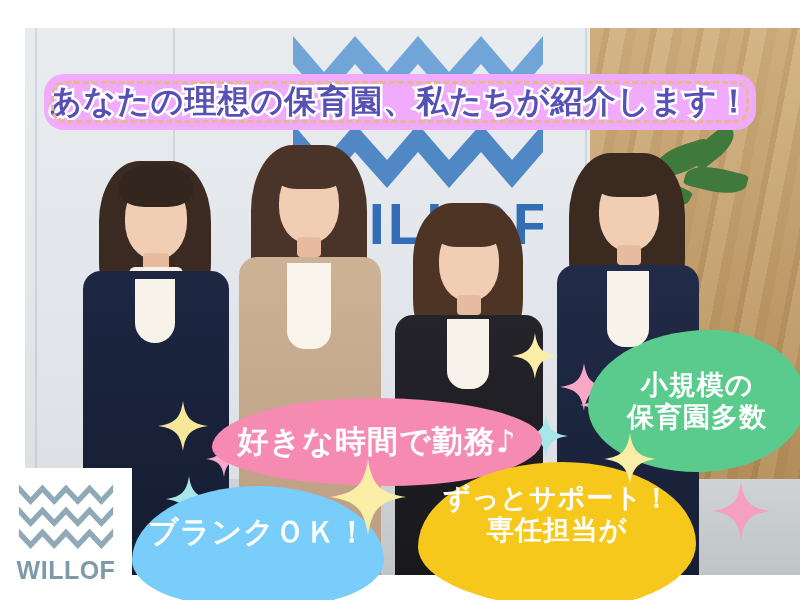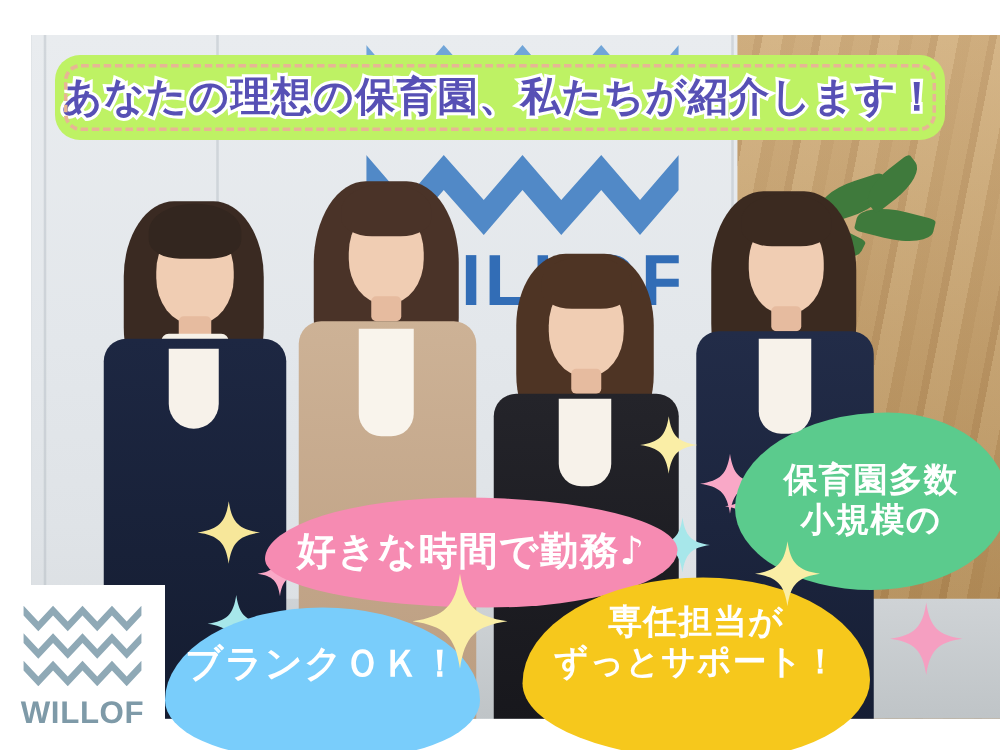--- a/index.html
+++ b/index.html
@@ -126,24 +126,24 @@
   .p-neck {
     position: absolute;
     background: #e6bb9f;
     border-radius: 4px;
   }
 
   
   .top-banner {
     position: absolute;
     left: 44px;
-    top: 44px;
+    top: 74px;
     width: 712px;
-    height: 68px;
-    background: #bef264;
+    height: 56px;
+    background: #f0abfc;
     border-radius: 20px;
     box-sizing: border-box;
   }
   .top-banner::after {
     content: "";
     position: absolute;
     left: 7px; top: 7px; right: 7px; bottom: 7px;
     border: 3px dashed #e7b694;
     border-radius: 14px;
     pointer-events: none;
@@ -362,37 +362,37 @@
   </div>
 
   <div class="sparkle" style="left:580px; top:382px; width:40px; height:46px;">
     <svg viewBox="0 0 100 100">
         <path d="M50 0 C55 34 66 45 100 50 C66 55 55 66 50 100 C45 66 34 55 0 50 C34 45 45 34 50 0 Z" fill="#f9a8c7"></path>
       </svg>
   </div>
 
   <div class="blob blob-green">
     <div>
+      <div>小規模の</div>
       <div>保育園多数</div>
-      <div>小規模の</div>
     </div>
   </div>
 
   <div class="blob blob-pink">
     <div>好きな時間で勤務♪</div>
   </div>
 
   <div class="blob blob-blue">
     <div>ブランクＯＫ！</div>
   </div>
 
   <div class="blob blob-yellow">
     <div>
+      <div>ずっとサポート！</div>
       <div>専任担当が</div>
-      <div>ずっとサポート！</div>
     </div>
   </div>
 
   <div class="sparkle" style="left:330px; top:452px; width:76px; height:90px;">
     <svg viewBox="0 0 100 100">
         <path d="M50 0 C55 34 66 45 100 50 C66 55 55 66 50 100 C45 66 34 55 0 50 C34 45 45 34 50 0 Z" fill="#faeea6"></path>
       </svg>
   </div>
   <div class="sparkle" style="left:604px; top:430px; width:52px; height:58px;">
     <svg viewBox="0 0 100 100">

